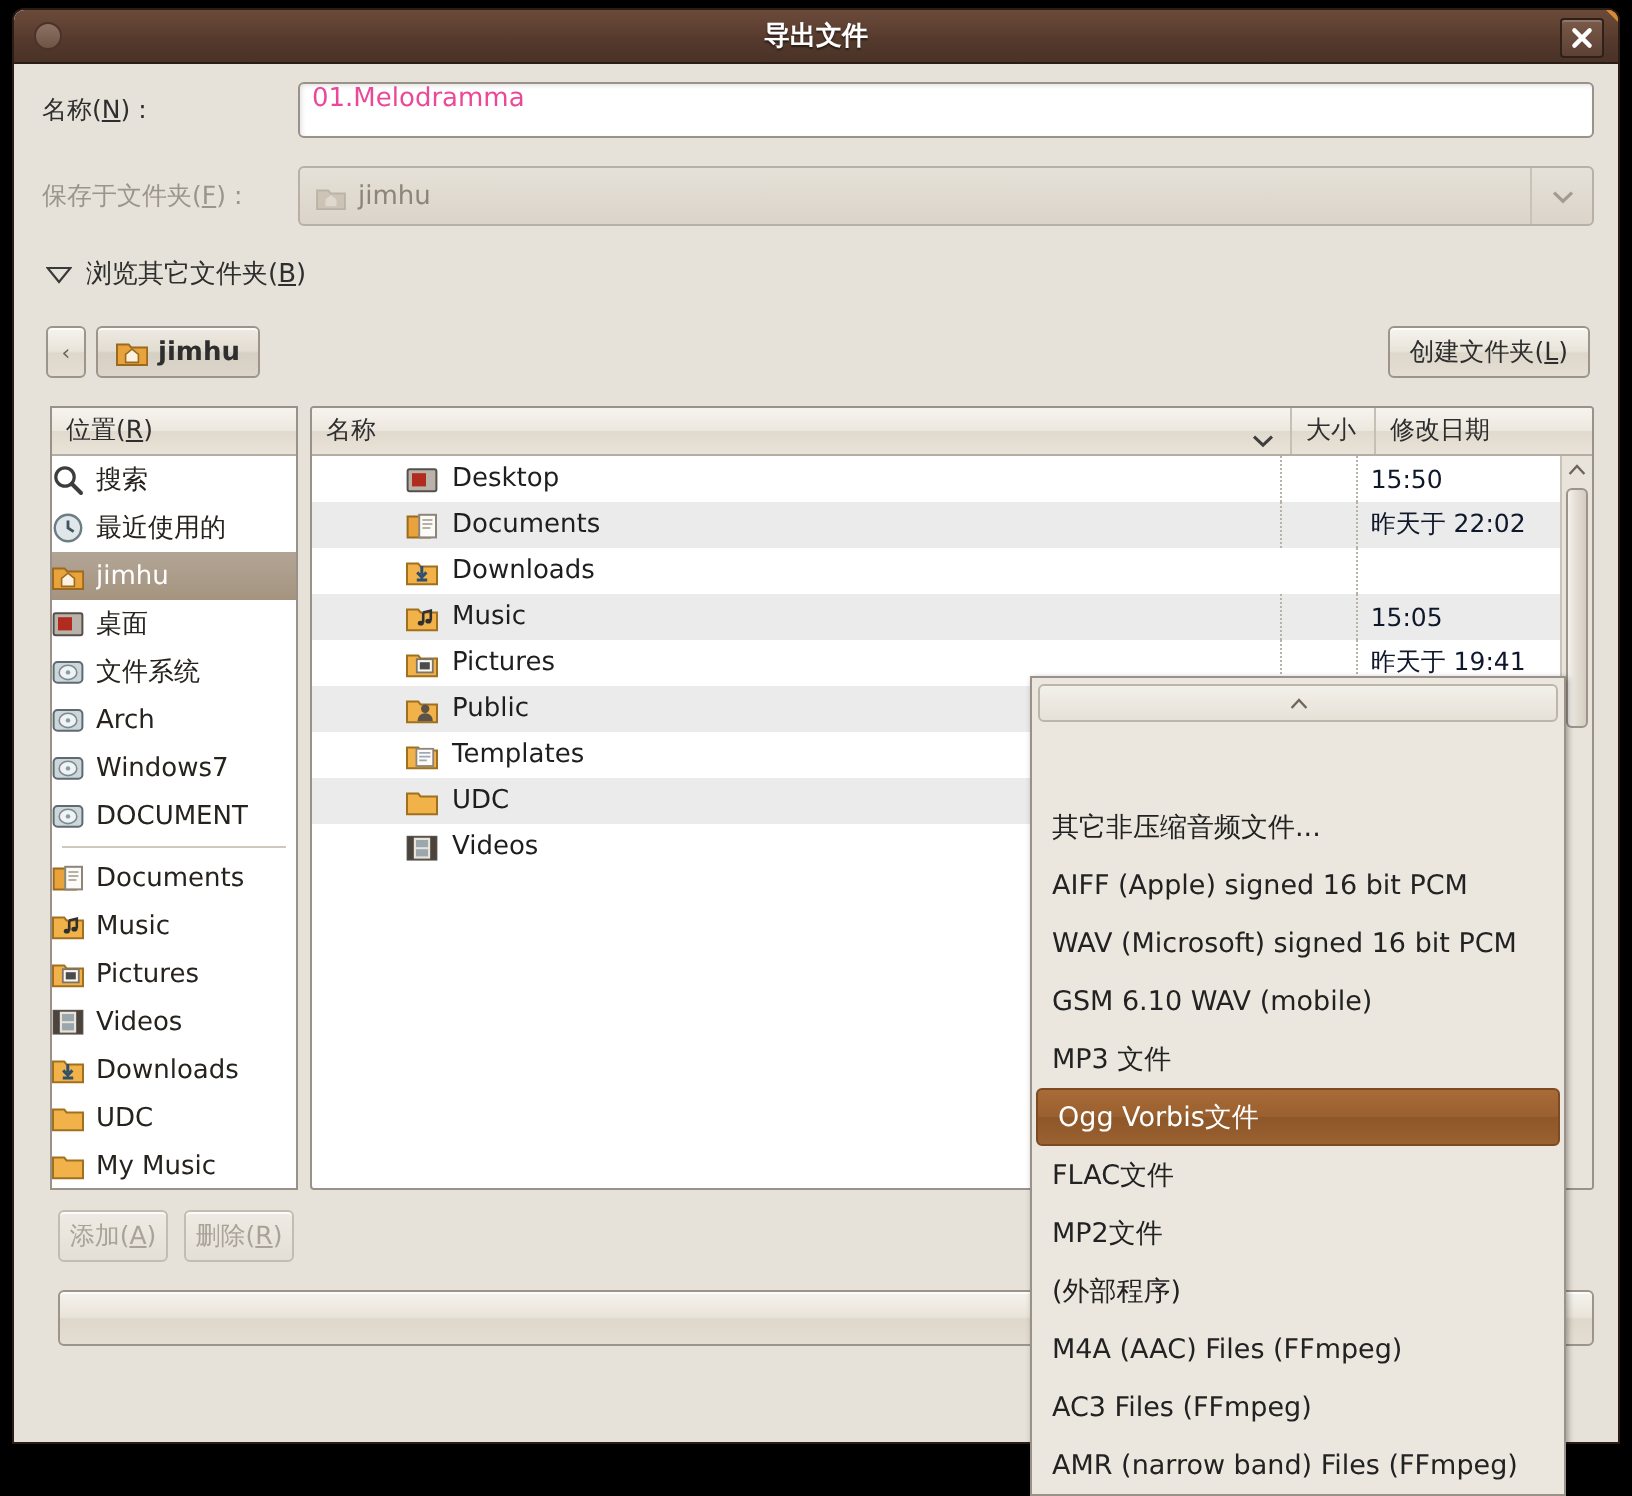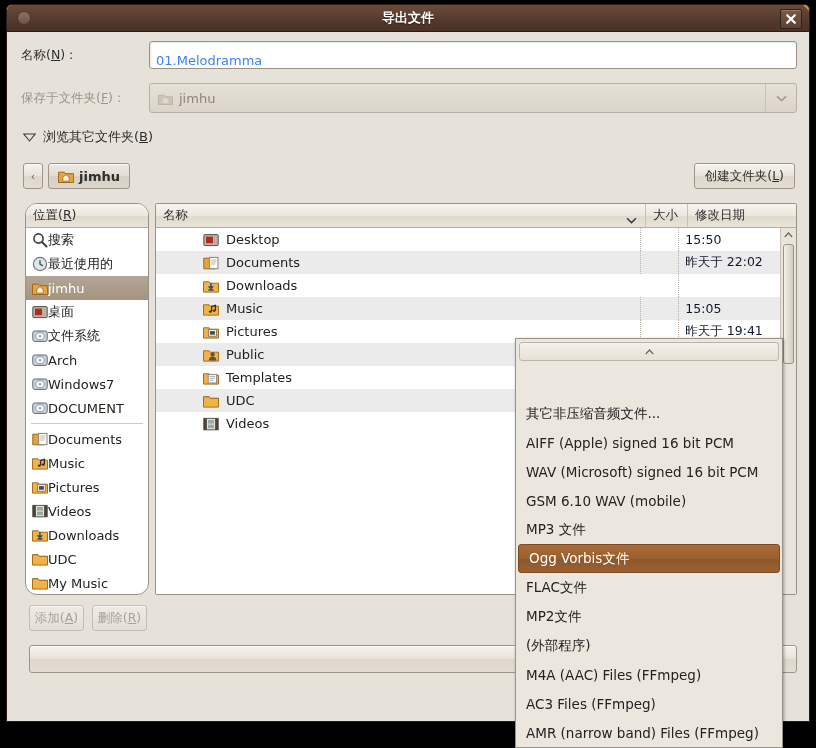--- a/index.html
+++ b/index.html
@@ -55,22 +55,22 @@
     box-shadow:inset 0 1px 0 rgba(255,255,255,.8);
     color:#2e2e2e;font-size:12.5px;
     display:inline-flex;align-items:center;justify-content:center;
     cursor:pointer;box-sizing:border-box;
   }
   .btn.disabled{color:#a9a298;border-color:#c3bcb2;
     background:linear-gradient(to bottom,#efebe4,#e4dfd5);}
   .entry{
     border:1px solid #9a9289;border-radius:3px;background:#ffffff;
     box-shadow:inset 1px 1px 2px rgba(0,0,0,.10);
-    box-sizing:border-box;display:flex;align-items:flex-end;
-    padding:0 6px;font-size:13px;color:#3b82f6;
+    box-sizing:border-box;display:flex;align-items:flex-start;
+    padding:0 6px;font-size:13px;color:#ec4899;
   }
   .lbl{font-size:12.5px;color:#2e2e2e;white-space:nowrap;}
   .lbl.dim{color:#9b948a;}
   u{text-decoration:underline;}
 
   
   #row-name{position:absolute;left:14px;top:36px;width:776px;height:26px;}
   #row-name .lbl{position:absolute;left:0;top:6px;}
   #name-entry{position:absolute;left:128px;top:0;width:648px;height:28px;}
   #row-folder{position:absolute;left:14px;top:78px;width:776px;height:30px;}
@@ -89,29 +89,29 @@
   
   #pathbar{position:absolute;left:16px;top:158px;display:flex;align-items:center;gap:5px;}
   #path-back{width:20px;height:26px;font-size:11px;color:#6c6459;}
   #path-cur{height:26px;padding:0 9px;font-weight:bold;font-size:13px;gap:5px;
     background:linear-gradient(to bottom,#efeae2 0%,#e2dcd1 48%,#d6cfc3 52%,#dcd5c9 100%);}
   #newfolder-btn{position:absolute;right:14px;top:158px;height:26px;padding:0 10px;}
 
   
   #places{
     position:absolute;left:18px;top:198px;width:124px;height:392px;
-    border:1px solid #9a9289;border-radius:12px;background:#ffffff;
+    border:1px solid #9a9289;border-radius:0;background:#ffffff;
     box-sizing:border-box;overflow:hidden;
   }
   #places-head{
     height:24px;border-bottom:1px solid #b6ada2;box-sizing:border-box;
     background:linear-gradient(to bottom,#f7f4ef 0%,#ece7de 50%,#e0dace 51%,#e8e2d8 100%);
     display:flex;align-items:center;padding-left:7px;font-size:12.5px;
   }
-  .place{height:24px;display:flex;align-items:center;padding-left:6px;
+  .place{height:24px;display:flex;align-items:center;gap:6px;
     font-size:13px;color:#26221e;cursor:pointer;box-sizing:border-box;}
   .place.sel{background:linear-gradient(to bottom,#b3a596,#a4947f);color:#ffffff;}
   .place .ptxt{white-space:nowrap;overflow:hidden;}
   #places-sep{height:1px;background:#cfc8bd;margin:3px 5px;}
 
   
   #filelist{
     position:absolute;left:148px;top:198px;width:642px;height:392px;
     border:1px solid #9a9289;border-radius:2px;background:#ffffff;
     box-sizing:border-box;overflow:hidden;

